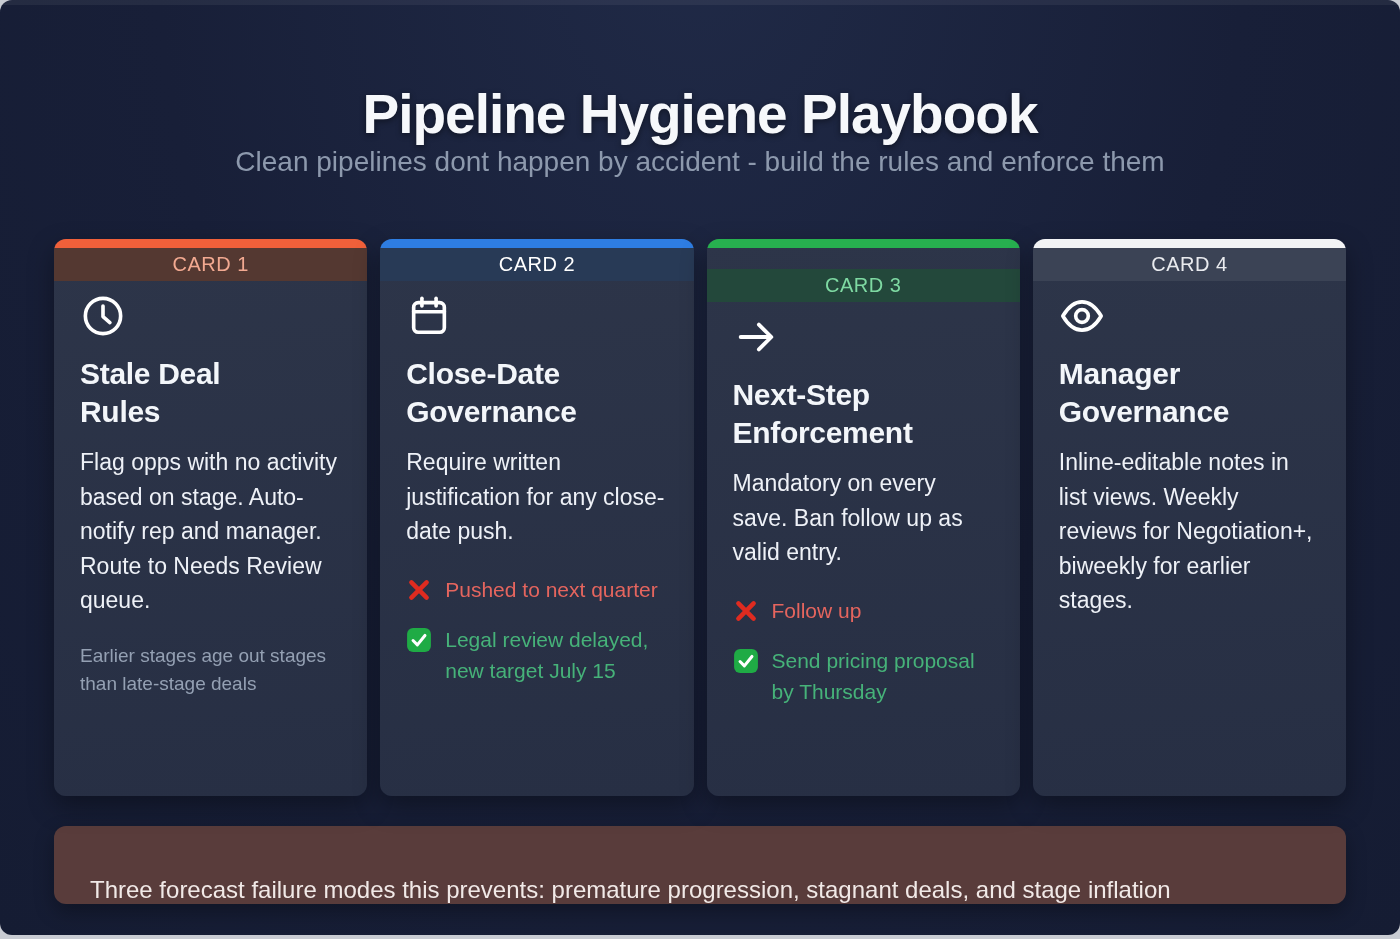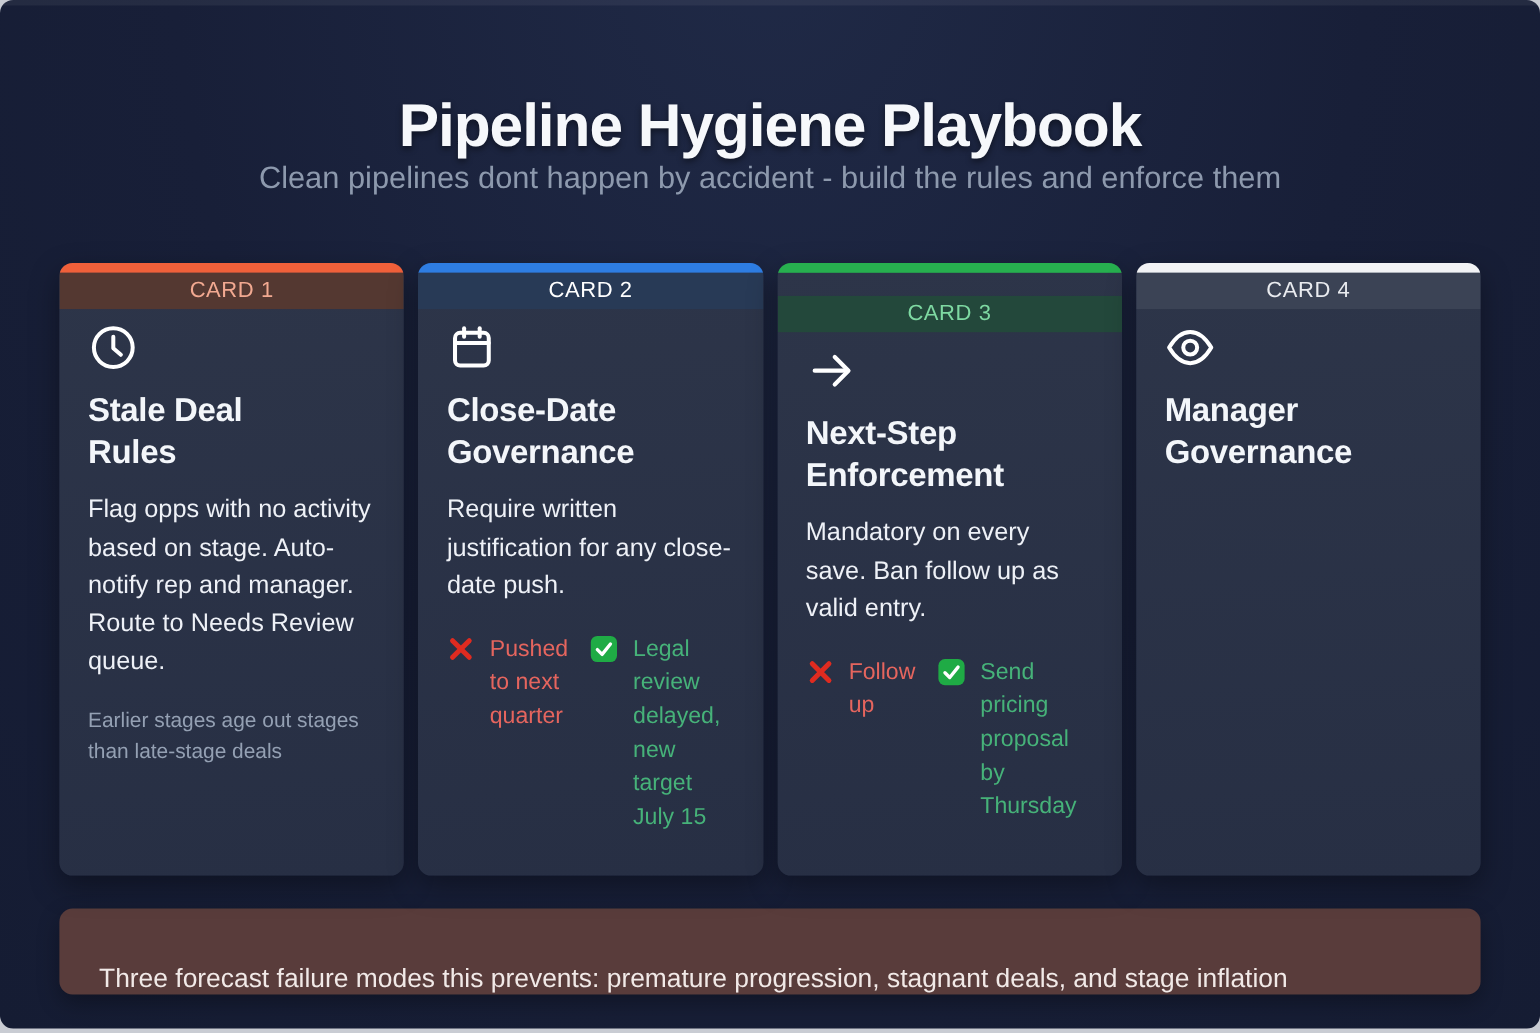--- a/index.html
+++ b/index.html
@@ -93,21 +93,21 @@
     font-size: 23px;
     line-height: 1.5;
     color: #eef1f7;
   }
   .card-note {
     margin-top: 24px;
     font-size: 19px;
     line-height: 1.47;
     color: #94a0b3;
   }
-  .item-list { margin-top: 26px; display: flex; flex-direction: row; gap: 20px; }
+  .item-list { margin-top: 26px; display: flex; flex-direction: column; gap: 20px; }
   .item { display: flex; align-items: flex-start; gap: 13px; }
   .item-icon { flex: 0 0 auto; margin-top: 2px; width: 26px; height: 26px; }
   .item-icon svg { width: 26px; height: 26px; display: block; }
   .item-text { font-size: 21px; line-height: 1.46; }
   .item.bad  .item-text { color: #e5655e; }
   .item.good .item-text { color: #46b279; }
 
   
   .banner {
     margin: 30px 54px 0;
@@ -240,20 +240,21 @@
           <div class="badge-band">CARD 4</div>
         </div>
         <div class="card-content">
           <div class="card-icon">
             <svg viewBox="0 0 24 24" fill="none" stroke="currentColor" stroke-width="1.9" stroke-linecap="round" stroke-linejoin="round">
               <path d="M2 12 C 5.2 6.6 8.8 4.6 12 4.6 C 15.2 4.6 18.8 6.6 22 12 C 18.8 17.4 15.2 19.4 12 19.4 C 8.8 19.4 5.2 17.4 2 12 Z"></path>
               <circle cx="12" cy="12" r="3.3"></circle>
             </svg>
           </div>
           <h2 class="card-title">Manager Governance</h2>
+          <p class="card-body">Inline-editable notes in list views. Weekly reviews for Negotiation+, biweekly for earlier stages.</p>
         </div>
       </section>
 
     </main>
 
     <footer class="banner">
       <div class="banner-accent"></div>
       <div class="banner-text">Three forecast failure modes this prevents: premature progression, stagnant deals, and stage inflation</div>
     </footer>
 

